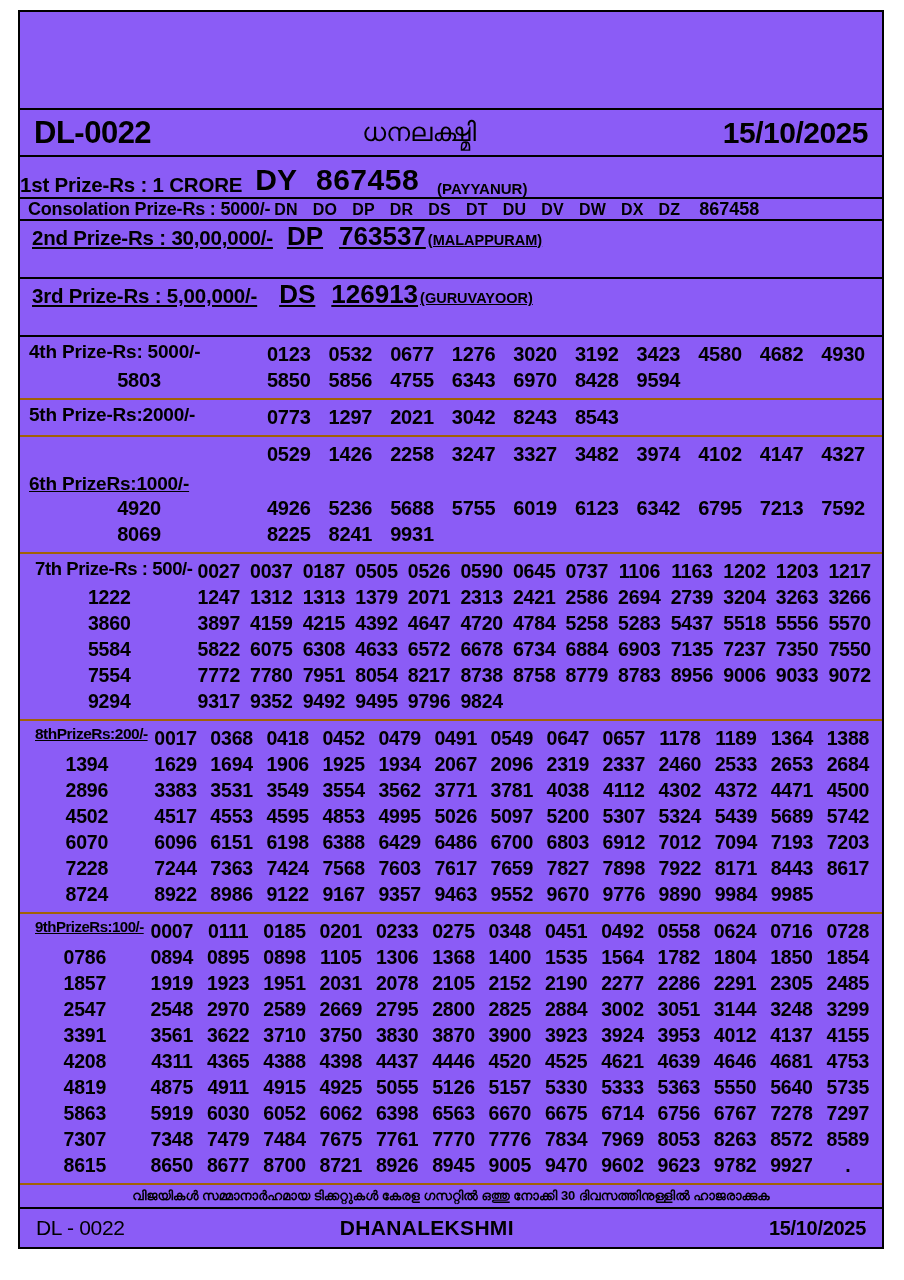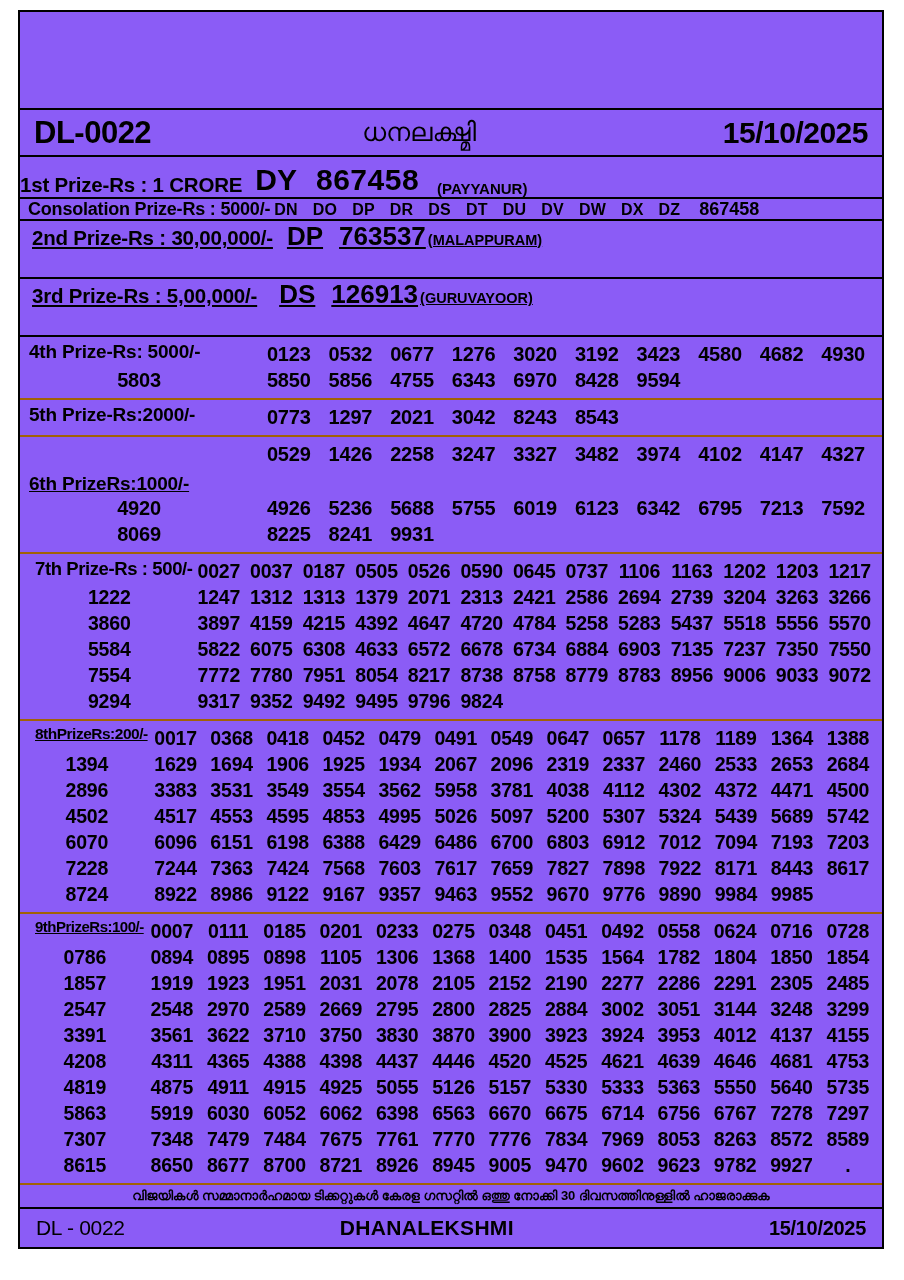--- a/index.html
+++ b/index.html
@@ -440,21 +440,21 @@
           <div class="cell">2460</div>
           <div class="cell">2533</div>
           <div class="cell">2653</div>
           <div class="cell">2684</div>
           <div class="cell">2896</div>
           <div class="cell">3383</div>
           <div class="cell">3531</div>
           <div class="cell">3549</div>
           <div class="cell">3554</div>
           <div class="cell">3562</div>
-          <div class="cell">5958</div>
+          <div class="cell">3771</div>
           <div class="cell">3781</div>
           <div class="cell">4038</div>
           <div class="cell">4112</div>
           <div class="cell">4302</div>
           <div class="cell">4372</div>
           <div class="cell">4471</div>
           <div class="cell">4500</div>
           <div class="cell">4502</div>
           <div class="cell">4517</div>
           <div class="cell">4553</div>

